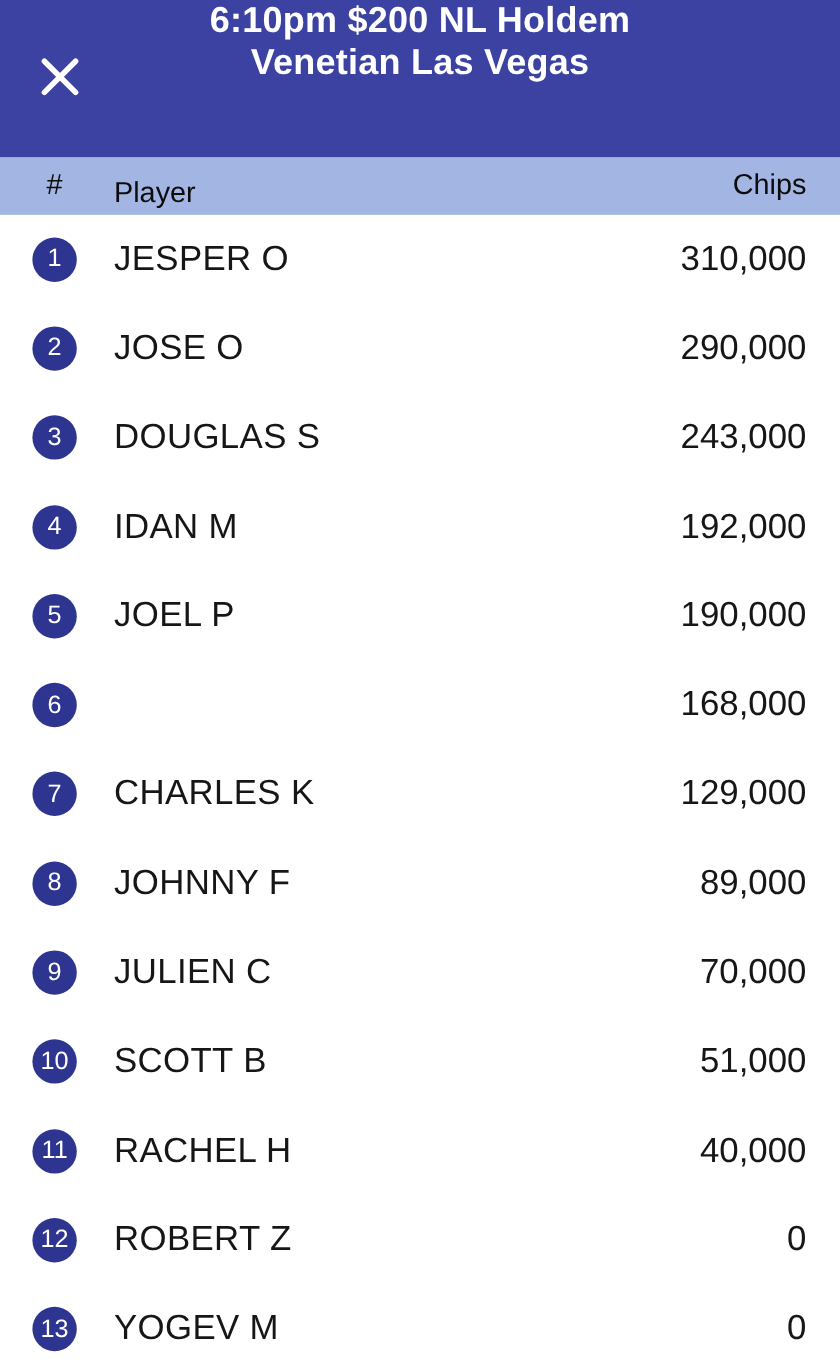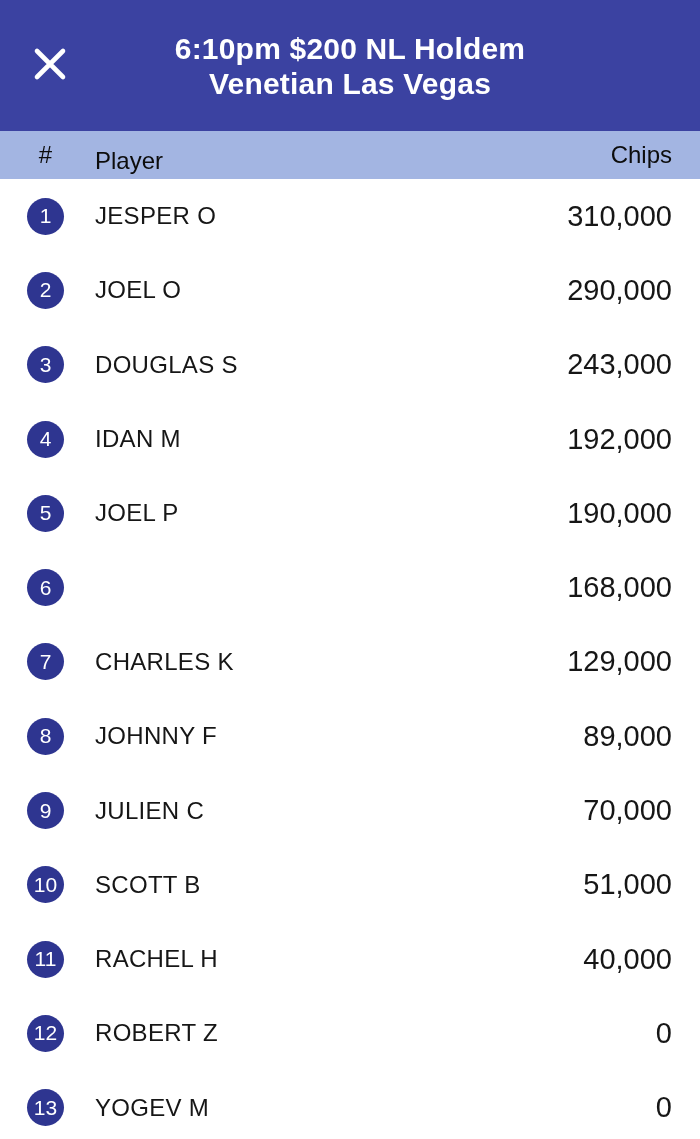--- a/index.html
+++ b/index.html
@@ -16,21 +16,21 @@
     font-family:"Liberation Sans", sans-serif;
     overflow:hidden;
     position:relative;
   }
   
   .appbar{
     height:131px;
     background:var(--header-bg);
     position:relative;
     display:flex;
-    align-items:center;
+    align-items:flex-start;
     justify-content:center;
   }
   .close-btn{
     position:absolute;
     left:28px;top:42px;
     width:44px;height:44px;
     display:flex;align-items:center;justify-content:center;
     background:transparent;border:none;padding:0;cursor:pointer;
   }
   .close-btn svg{display:block;}
@@ -67,21 +67,21 @@
     width:37px;height:37px;
     border-radius:50%;
     background:var(--badge-bg);
     color:#ffffff;
     display:flex;align-items:center;justify-content:center;
     font-size:21px;
     flex:0 0 37px;
   }
   .player{
     margin-left:31px;
-    font-size:24px;
+    font-size:29px;
     color:var(--text);
     letter-spacing:0.3px;
     white-space:nowrap;
   }
   .chips{
     margin-left:auto;
     margin-right:28px;
     font-size:29px;
     color:var(--text);
     white-space:nowrap;
@@ -117,21 +117,21 @@
       <span class="rank">1</span>
     </span>
     <span class="player">JESPER O</span>
     <span class="chips">310,000</span>
   </div>
 
   <div class="row">
     <span class="badge">
       <span class="rank">2</span>
     </span>
-    <span class="player">JOEL O</span>
+    <span class="player">JOSE O</span>
     <span class="chips">290,000</span>
   </div>
 
   <div class="row">
     <span class="badge">
       <span class="rank">3</span>
     </span>
     <span class="player">DOUGLAS S</span>
     <span class="chips">243,000</span>
   </div>

